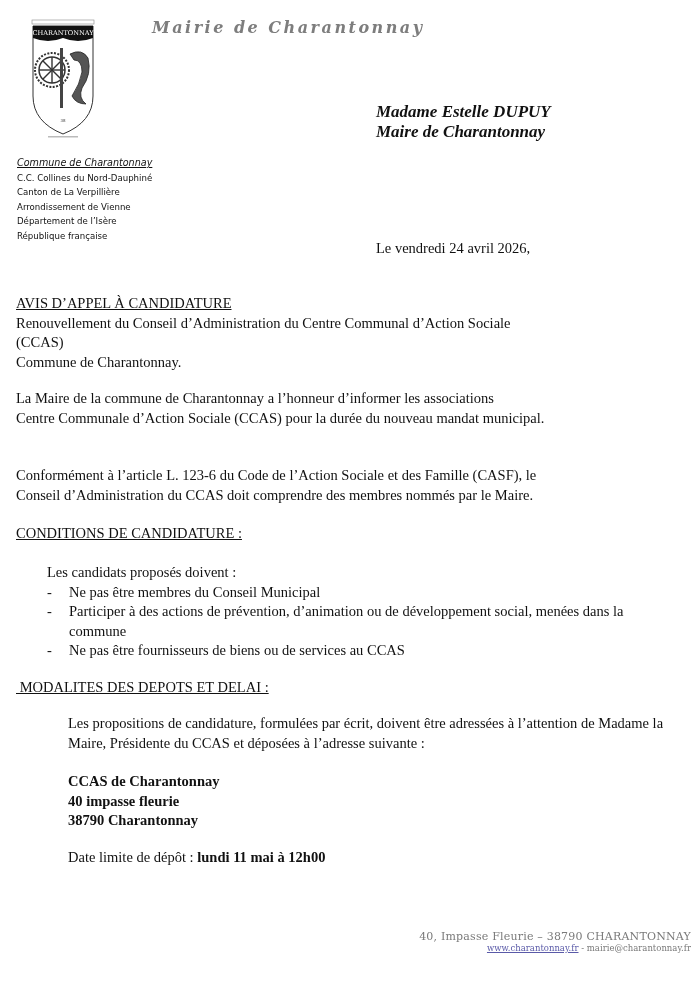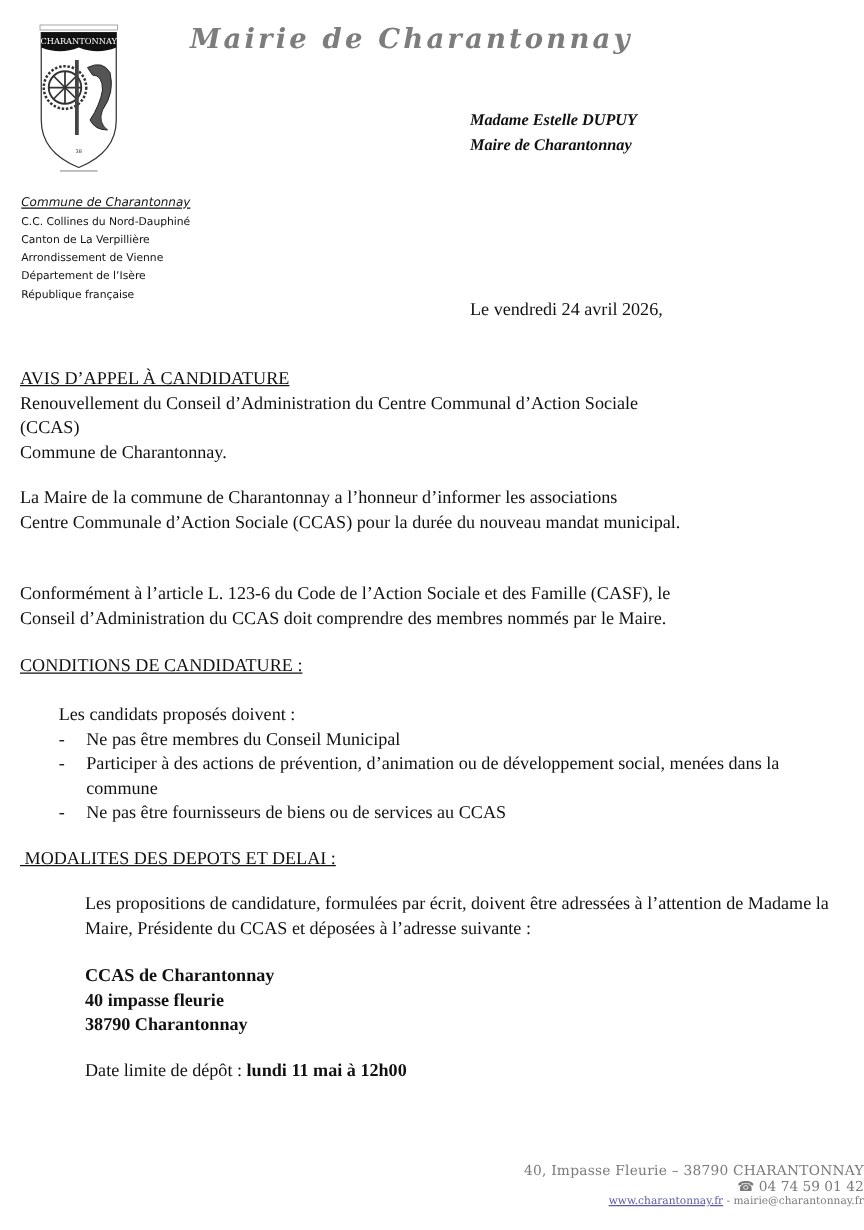--- a/index.html
+++ b/index.html
@@ -1,20 +1,20 @@
 <!DOCTYPE html>
 <html><head>
 <meta charset="utf-8">
 <style>
   html, body { margin: 0; padding: 0; background: #ffffff; }
   body { width: 691px; height: 984px; position: relative; overflow: hidden; font-family: "Liberation Serif", "DejaVu Serif", serif; color: #111; }
   .abs { position: absolute; }
   #logo { left: 30px; top: 18px; width: 66px; height: 122px; }
-  #town-title { left: 152px; top: 18px; font-family: "DejaVu Serif", serif; font-style: italic; font-weight: bold; font-size: 22px; letter-spacing: 2.5px; color: #7d7d7d; white-space: nowrap; }
-  #mayor-block { left: 376px; top: 86px; font-style: italic; font-weight: bold; font-size: 13px; line-height: 20px; }
+  #town-title { left: 152px; top: 18px; font-family: "DejaVu Serif", serif; font-style: italic; font-weight: bold; font-size: 16px; letter-spacing: 2.5px; color: #7d7d7d; white-space: nowrap; }
+  #mayor-block { left: 376px; top: 102px; font-style: italic; font-weight: bold; font-size: 17px; line-height: 20px; }
   #commune-block { left: 17px; top: 156px; font-family: "DejaVu Sans", sans-serif; font-size: 8.6px; line-height: 14.6px; }
   #commune-block .ctitle { font-style: italic; text-decoration: underline; font-size: 9.6px; }
   #date-line { left: 376px; top: 240px; font-size: 14.5px; font-family: Liberation Serif, serif; }
   .center { left: 16px; width: 574px; }
   .body-text { font-size: 14.5px; line-height: 19.5px; }
   .u { text-decoration: underline; }
   #avis-block { top: 294px; }
   #para1 { top: 389px; }
   #para2 { top: 466px; }
   #cond-title { top: 524px; }
@@ -122,20 +122,16 @@
   <div>40 impasse fleurie</div>
   <div>38790 Charantonnay</div>
 </div>
 
 <div id="deadline" class="abs body-text">
   <span style="white-space:pre">Date limite de dépôt : </span><b>lundi 11 mai à 12h00</b>
 </div>
 
 <div id="footer" class="abs">
   <div class="f1">40, Impasse Fleurie – 38790 CHARANTONNAY</div>
-  <div class="f2">
-    <span>☎</span>
-    <span>04 74 59 01 42</span>
-  </div>
   <div class="f3">
     <a>www.charantonnay.fr</a><span style="white-space:pre"> - </span><span>mairie@charantonnay.fr</span>
   </div>
 </div>
 
 </body></html>

